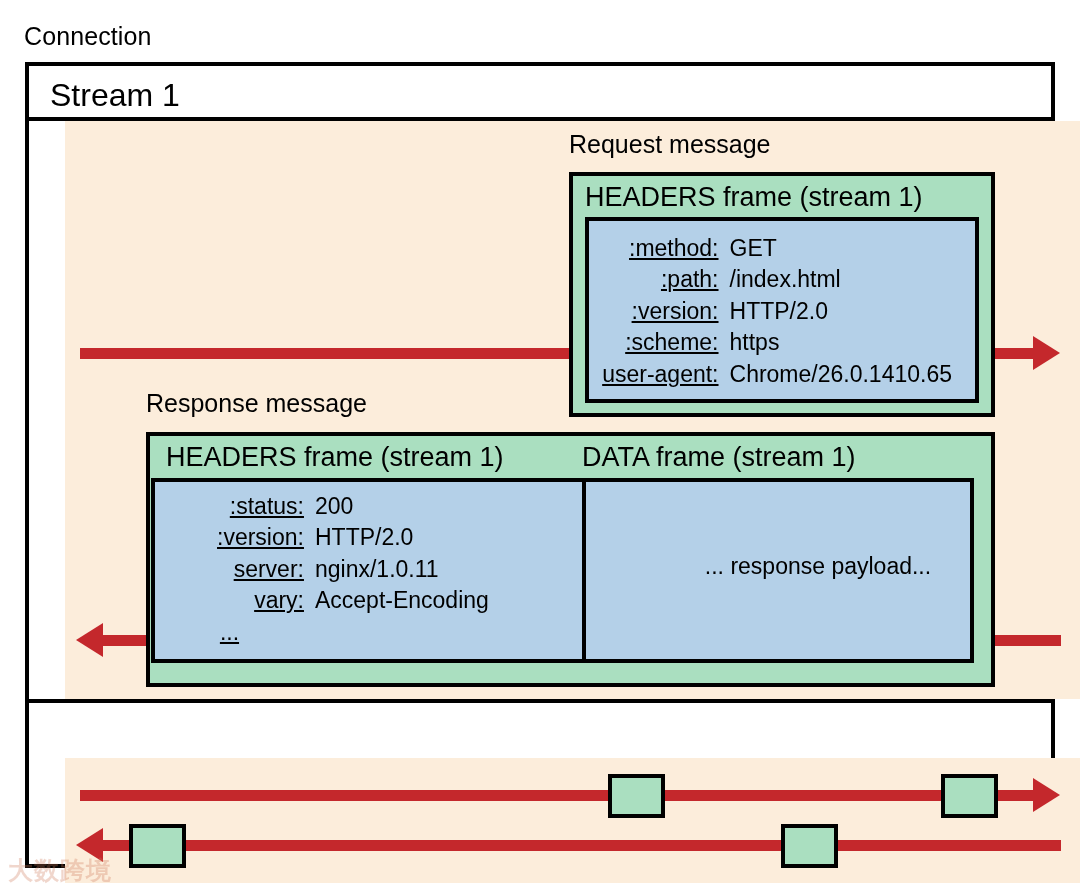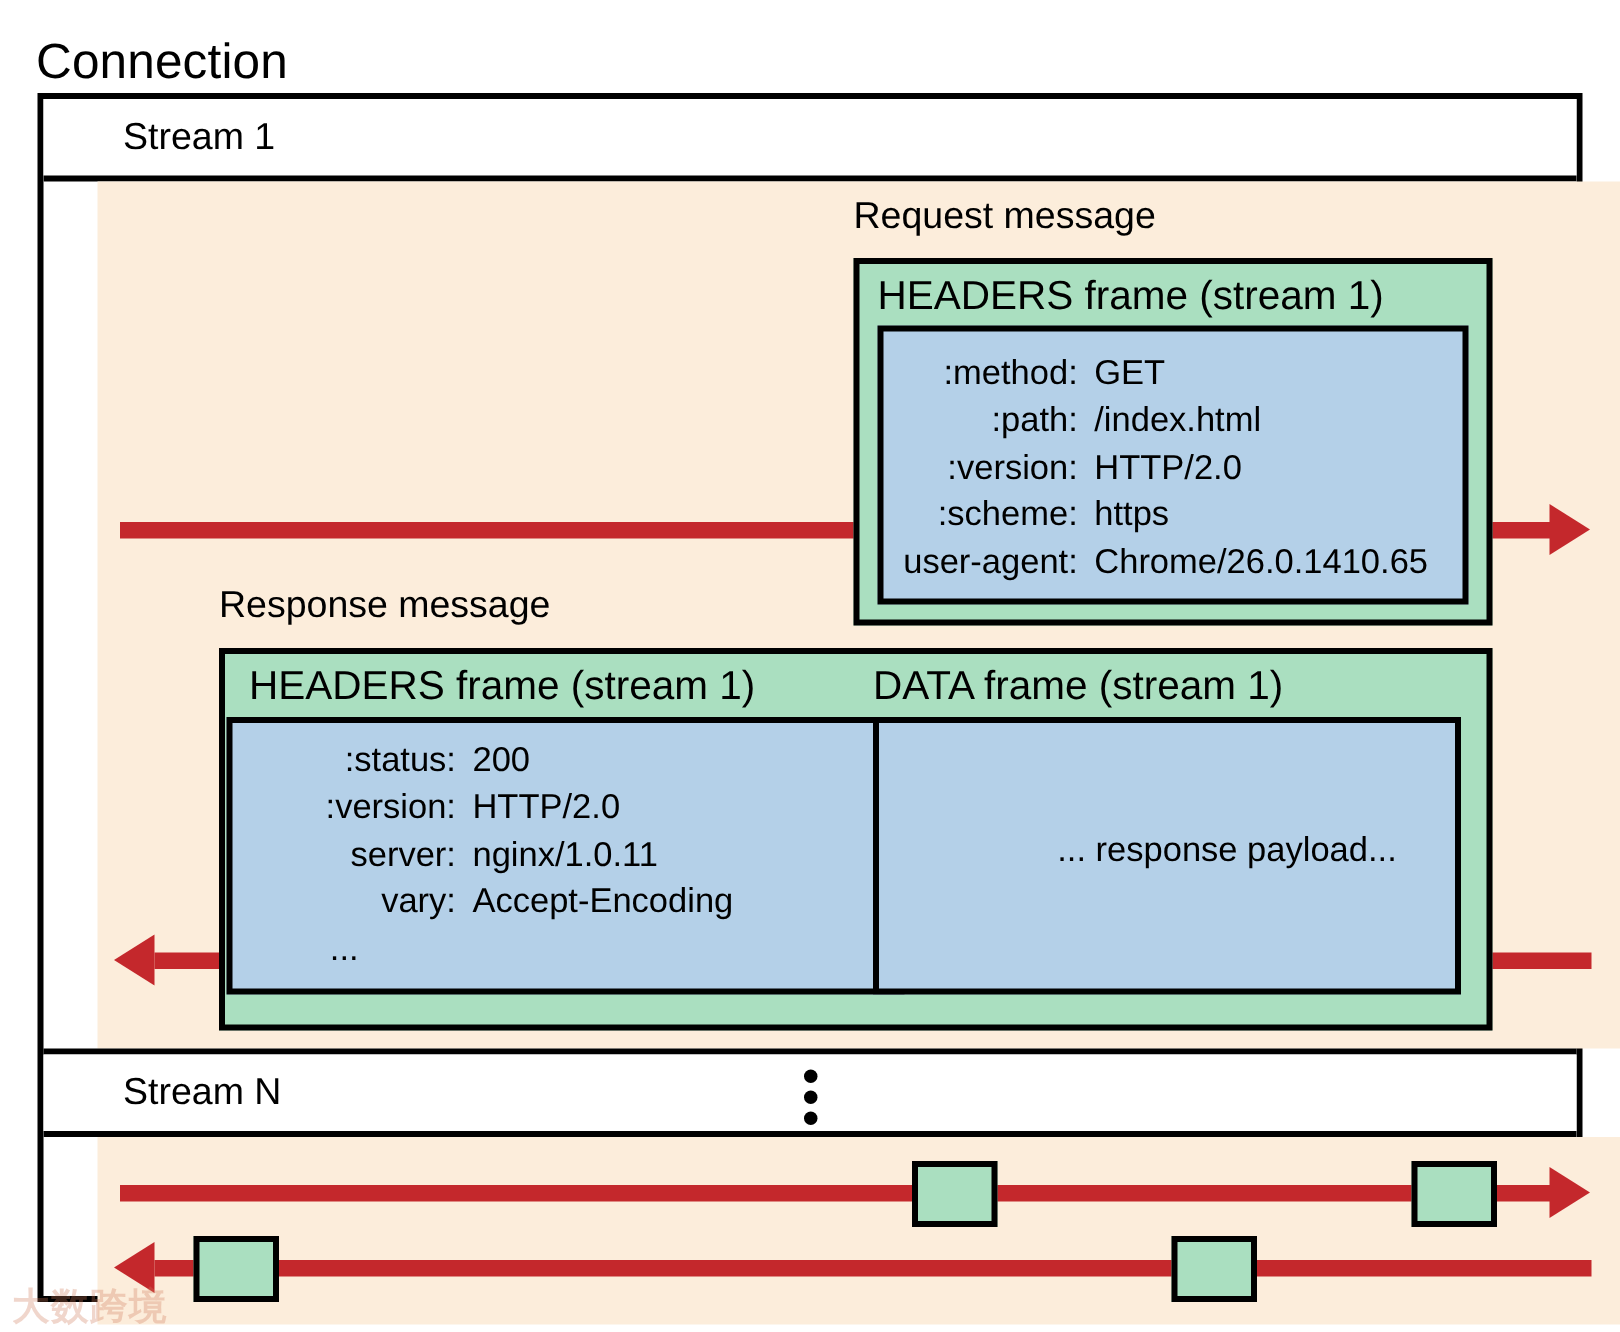--- a/index.html
+++ b/index.html
@@ -21,21 +21,21 @@
     width: 1080px;
     height: 888px;
   }
 
   
   .abs { position: absolute; box-sizing: border-box; }
 
   
   .caption-connection {
     left: 24px; top: 22px;
-    font-size: 33px;
+    font-size: 25px;
     letter-spacing: .1px;
     white-space: nowrap;
   }
 
   
   .connection-frame {
     left: 25px; top: 62px;
     width: 1030px; height: 806px;
     border: 4px solid #000;
     background: #ffffff;
@@ -44,23 +44,22 @@
   
   .stream-header {
     left: 0; top: 0;
     width: 100%; height: 55px;
     background: #ffffff;
     border-bottom: 4px solid #000;
   }
   .stream-header .label {
     position: absolute;
     left: 21px; top: 11px;
-    font-size: 25px;
-    white-space: nowrap;
-    margin-left: 32px;
+    font-size: 32px;
+    white-space: nowrap;
   }
 
   
   .stream-body {
     background: #fceddb;
     left: 0;
     margin-left: 36px;
   }
   #stream1-body { top: 55px; width: 100%; height: 578px; }
   #streamN-body { top: 55px; width: 100%; height: 125px; }
@@ -110,21 +109,21 @@
 
   
   .kv-table {
     position: absolute;
     left: 0; top: 0;
     width: 100%;
     border-collapse: collapse;
     font-size: 23px;
   }
   .kv-table td { padding: 1px 0; line-height: 1.28; }
-  .kv-key { text-align: right; padding-right: 11px !important; white-space: nowrap; }
+  .kv-key { text-align: right; padding-right: 11px !important; white-space: nowrap; text-decoration: underline; }
   .kv-val { text-align: left; white-space: nowrap; }
   .kv-ellipsis td { text-align: center; }
 
   
   .msg-caption {
     font-size: 25px;
     white-space: nowrap;
   }
 
   
@@ -260,29 +259,20 @@
 
         <div class="abs payload-box" style="left:432px; top:42px; width:392px; height:185px;">
           <div class="payload-text" style="top:71px;padding-left:40px;">... response payload...</div>
         </div>
       </div>
 
     </div>
 
     <div class="abs streamN-wrap">
 
-      <div class="abs stream-header">
-        <span class="label">Stream N</span>
-
-        <div class="abs" style="left:504px; top:10px; width:16px; height:40px;">
-          <div class="abs vdots" style="left:3px; top:0px;"></div>
-          <div class="abs vdots" style="left:3px; top:14px;"></div>
-          <div class="abs vdots" style="left:3px; top:28px;"></div>
-        </div>
-      </div>
 
       <div class="abs stream-body" id="streamN-body">
 
         <div class="abs flow-line" style="left:15px; top:32px; width:965px;"></div>
         <div class="abs arrow-head arrow-right" style="left:968px; top:20px;"></div>
 
         <div class="abs mini-frame" style="left:543px; top:16px; width:57px; height:44px;"></div>
         <div class="abs mini-frame" style="left:876px; top:16px; width:57px; height:44px;"></div>
 
         <div class="abs flow-line" style="left:38px; top:82px; width:958px;"></div>

